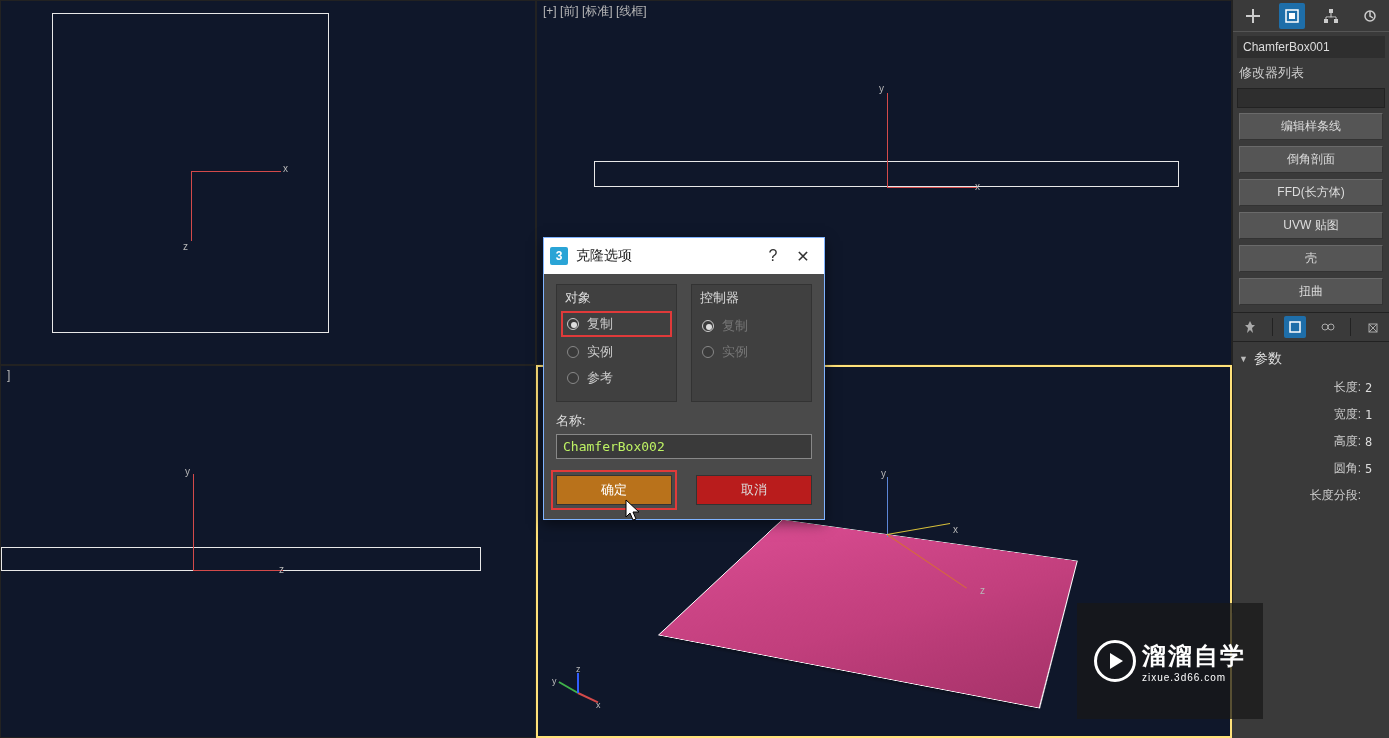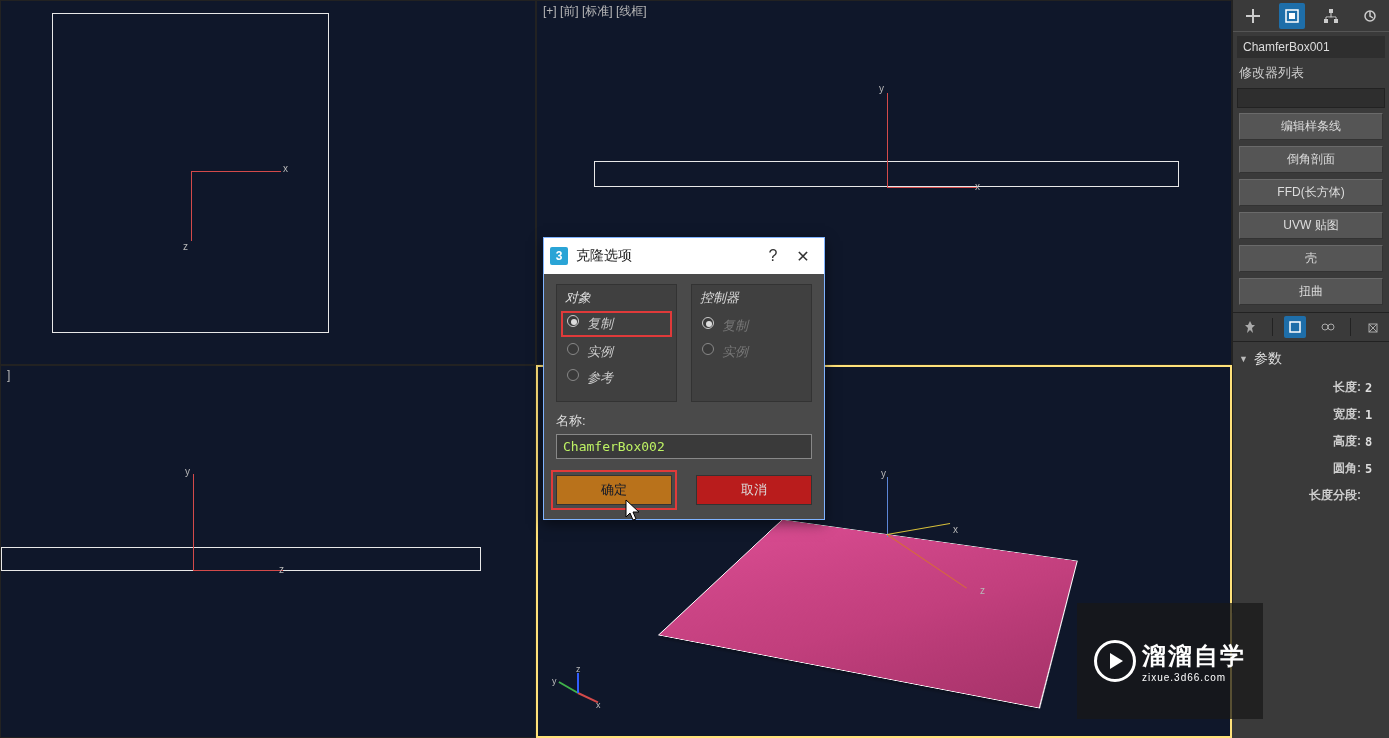--- a/index.html
+++ b/index.html
@@ -214,21 +214,20 @@
   .param-list {
     padding: 0 4px 0 60px;
   }
   .param-row {
     display:flex;
     justify-content:flex-end;
     align-items:center;
     padding: 5px 0;
     font-size:12px;
     color:#ccc;
-    font-weight:bold;
   }
   .param-row .lbl { flex:1; text-align:right; padding-right:4px; }
   .param-row .val {
     width: 20px;
     color:#ddd;
     font-family: monospace;
   }
 
   
   .dialog {
@@ -266,29 +265,29 @@
   }
   .group-row {
     display:flex;
     gap:14px;
   }
   .group-box {
     flex:1;
     border:1px solid #333;
     background:#404040;
     padding:6px 8px 10px 8px;
-    font-style:italic;
   }
   .group-title {
     margin:-2px 0 6px 0;
     font-size:13px;
     color:#ddd;
   }
   .radio-row {
     display:flex;
+    align-items:center;
     padding:4px 2px;
     font-size:13px;
     color:#ccc;
     cursor:pointer;
   }
   .radio-row.disabled { color:#777; }
   .radio-dot {
     width:12px;height:12px;border-radius:50%;
     border:1px solid #888;margin-right:8px;
     background:#3a3a3a;position:relative;
@@ -318,21 +317,21 @@
   .dlg-buttons{
     display:flex;gap:24px;justify-content:center;margin-top:16px;
   }
   .dlg-btn{
     flex:1;max-width:120px;
     padding:5px 0;text-align:center;font-size:13px;
     background:#b91c1c;border:1px solid #333;color:#ddd;
     cursor:pointer;
   }
   .dlg-btn.primary{
-    background:#b9721b;color:#0f172a;font-weight:500;
+    background:#b9721b;color:#ffffff;font-weight:500;
   }
   .dlg-btn.primary-outline{
     position:relative;
   }
   .dlg-btn.primary-outline::after{
     content:"";position:absolute;left:-6px;top:-6px;right:-6px;bottom:-6px;
     border:2px solid #e03a3a;
   }
 
   .cursor-arrow{

